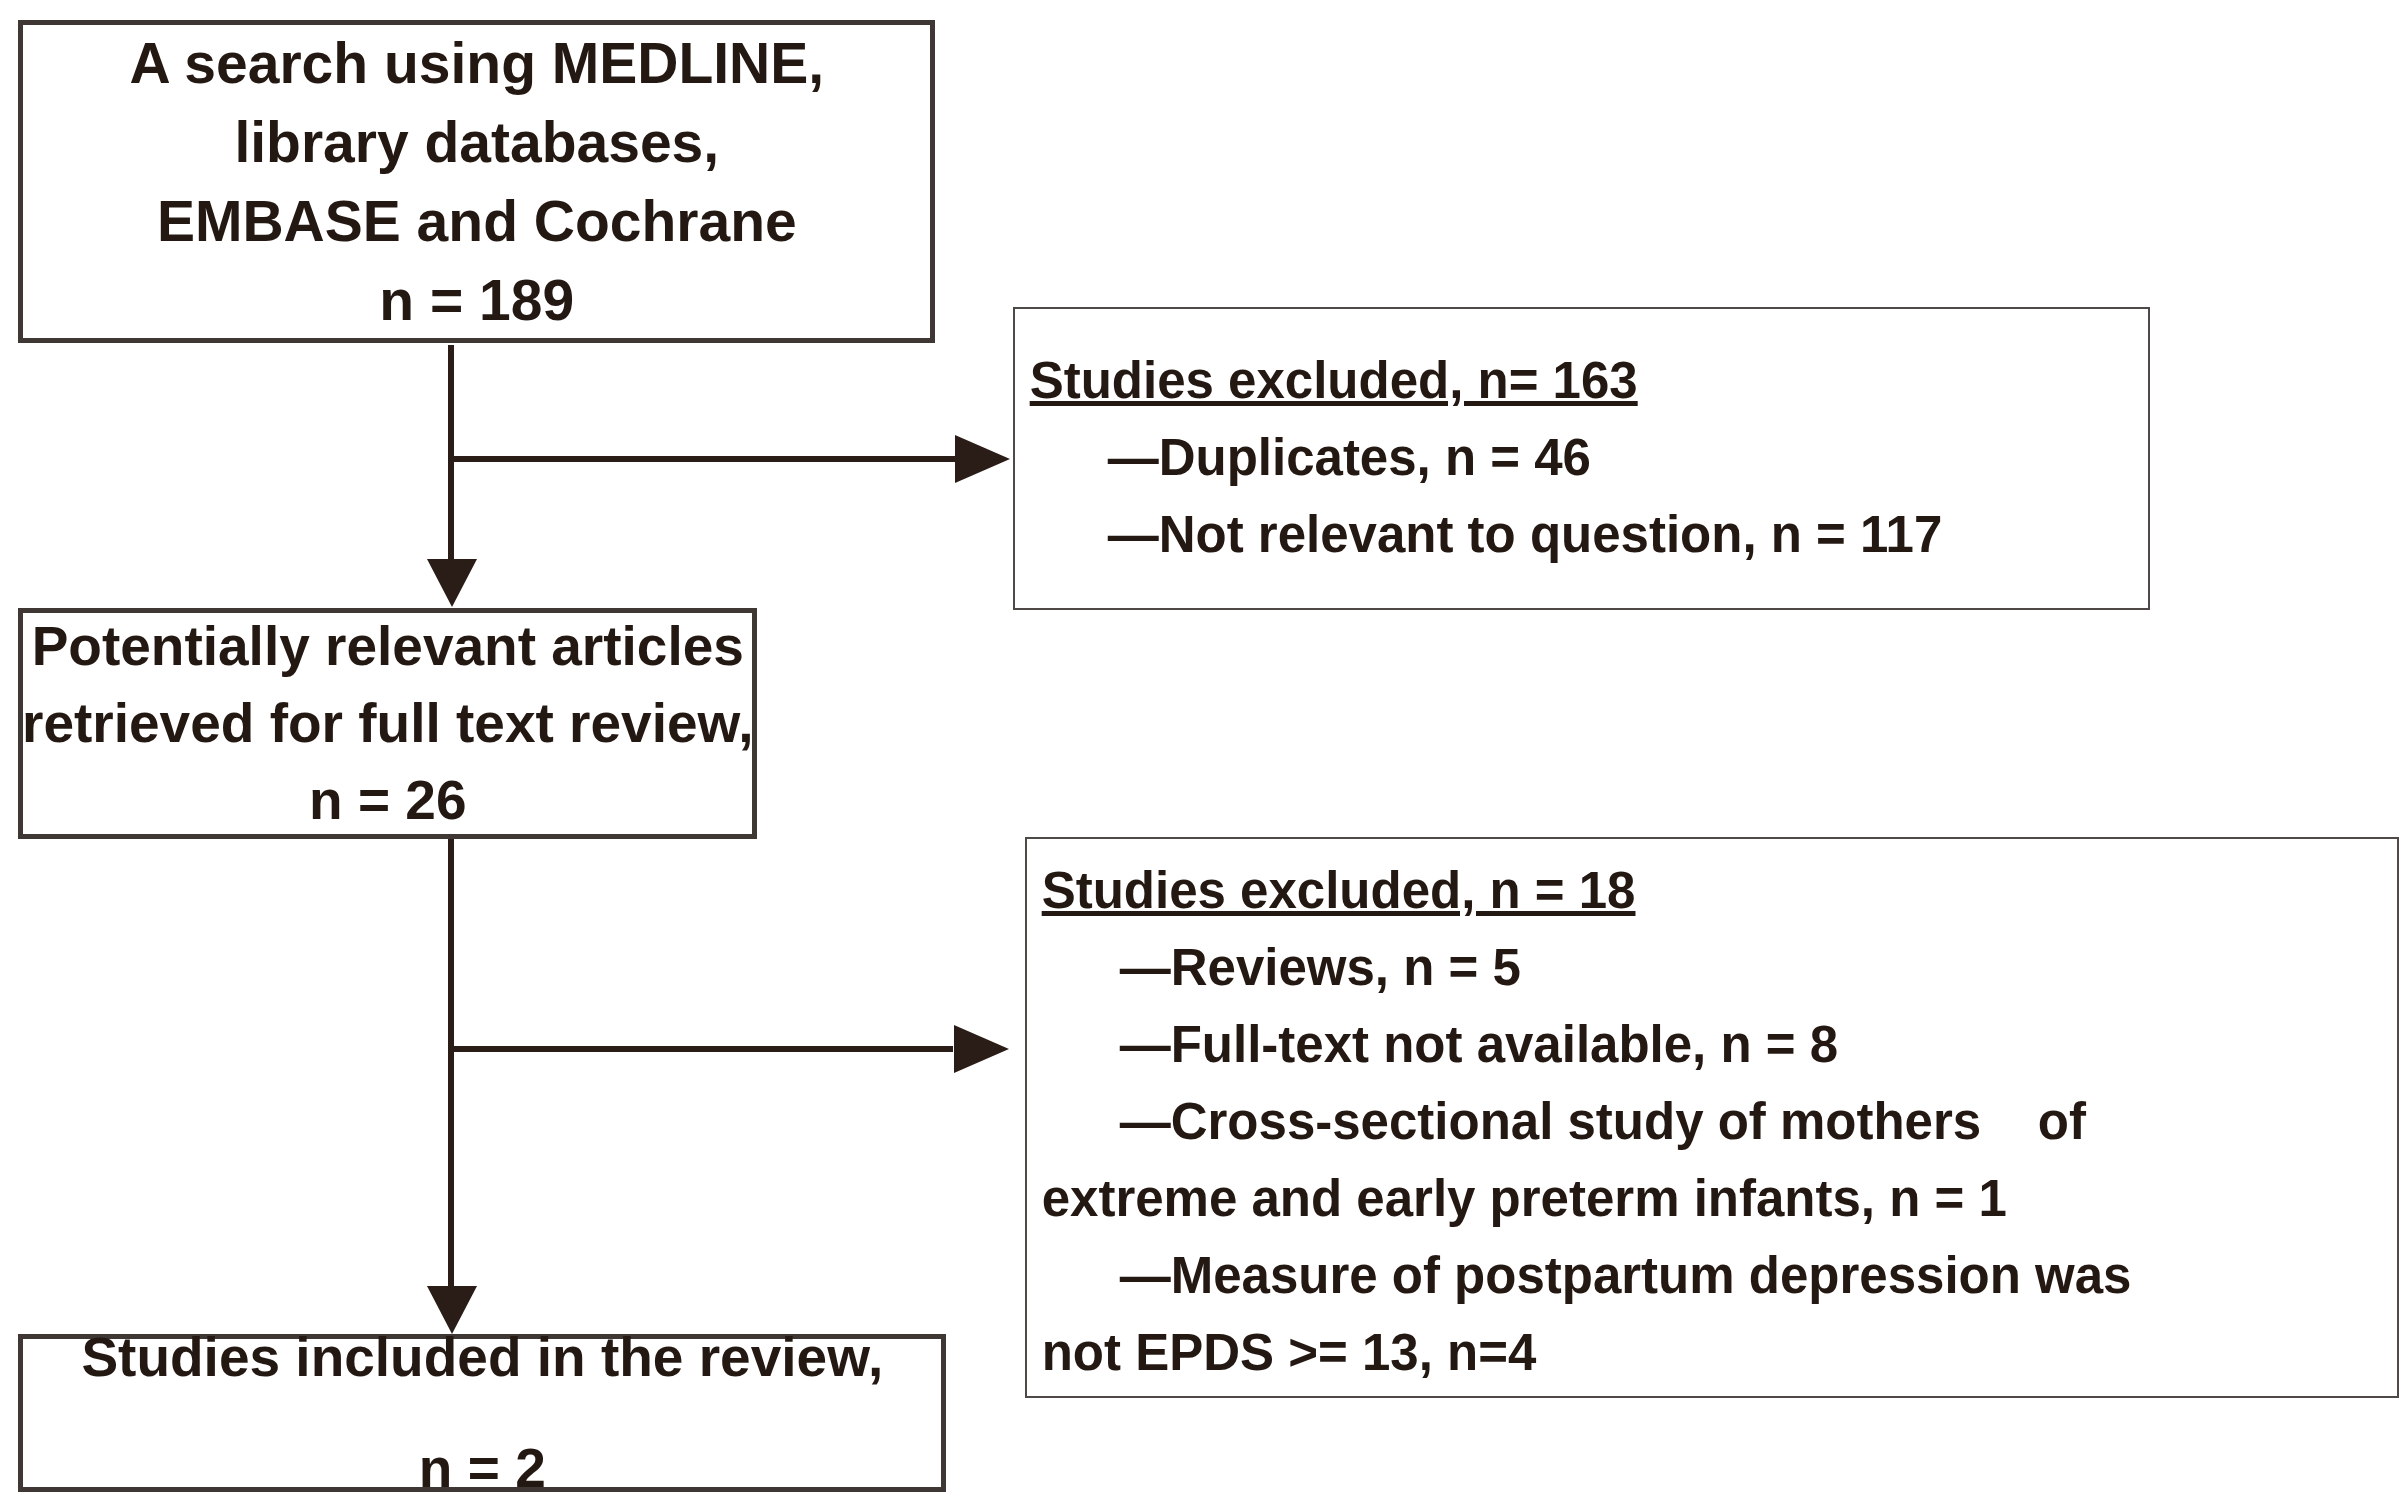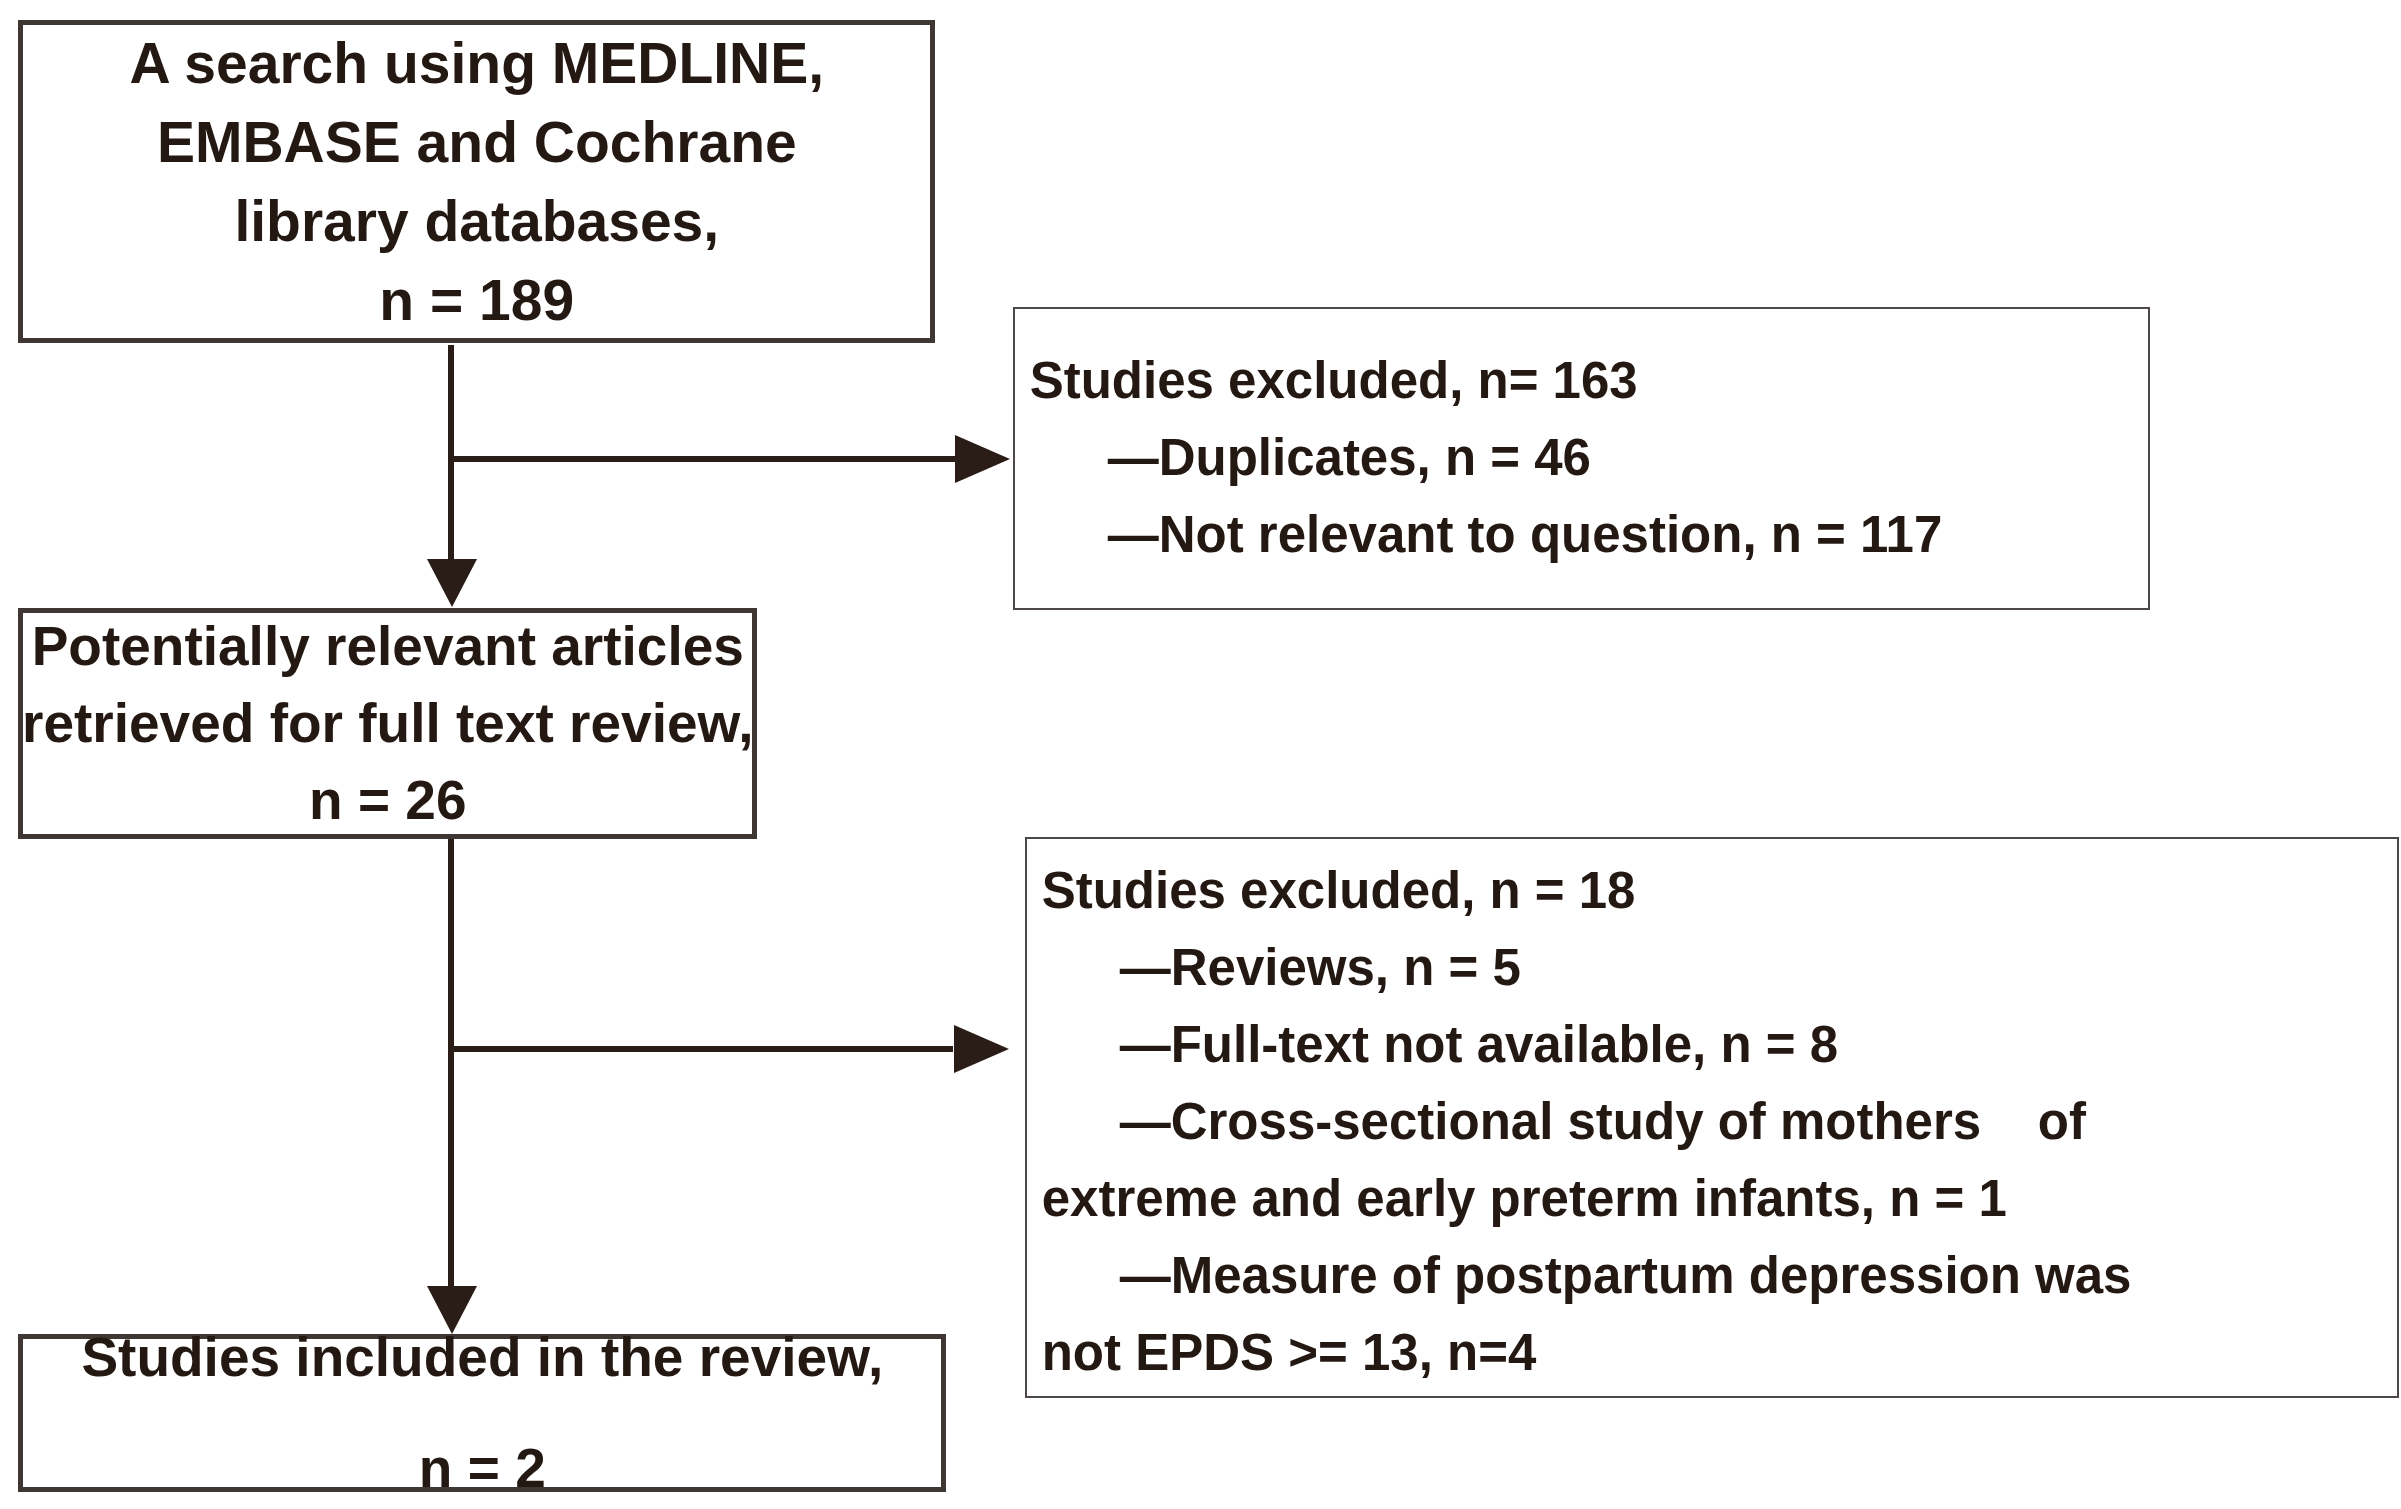--- a/index.html
+++ b/index.html
@@ -43,21 +43,21 @@
     line-height: 77px;
   }
   .line { white-space: nowrap; }
 
   #box-search    { left: 18.3px;   top: 20px;   width: 917px; height: 323px; font-size: 57px; line-height: 79px; }
   #box-excl1     { left: 1013px; top: 307px;  width: 1137px; height: 303px; padding: 33px 13px 13px 14.7px; }
   #box-retrieved { left: 18.3px;   top: 608px;  width: 739px; height: 231px; font-size: 55px; line-height: 77px; }
   #box-excl2     { left: 1009px; top: 837px;  width: 1374px; height: 561px; padding: 13px 13px 13px 14.7px; margin-left: 16px; }
   #box-included  { left: 18.3px;   top: 1334px; width: 928px; height: 158px; font-size: 55px; line-height: 77px; gap: 34px; }
 
-  .excl-title { white-space: nowrap; }
+  .excl-title { white-space: nowrap; text-decoration: underline; }
   .excl-item  { text-indent: 78px; white-space: pre-wrap; }
 
   
   .vline, .hline { position: absolute; background: var(--arrow-color); }
   .vline { width: 6.4px; }
   .hline { height: 6.4px; }
   #vline-1 { left: 448px; top: 345px;  height: 220px; }
   #hline-1 { left: 451px; top: 456px;  width: 506px; }
   #vline-2 { left: 448px; top: 839px;  height: 451px; }
   #hline-2 { left: 451px; top: 1046px; width: 502px; }
@@ -79,22 +79,22 @@
   #arrowhead-3 { left: 427px;  top: 1286px; }
   #arrowhead-4 { left: 954px; top: 1025px; }
 </style>
 </head>
 <body>
 
 <div class="canvas" style="width: 2401px; height: 1509px;">
 
   <div class="box main" id="box-search">
     <div class="line">A search using MEDLINE,</div>
+    <div class="line">library databases,</div>
     <div class="line">EMBASE and Cochrane</div>
-    <div class="line">library databases,</div>
     <div class="line">n = 189</div>
   </div>
 
   <div class="box excl" id="box-excl1">
     <div class="excl-title">Studies excluded, n= 163</div>
     <div class="excl-item">—Duplicates, n = 46</div>
     <div class="excl-item">—Not relevant to question, n = 117</div>
   </div>
 
   <div class="box main" id="box-retrieved">

